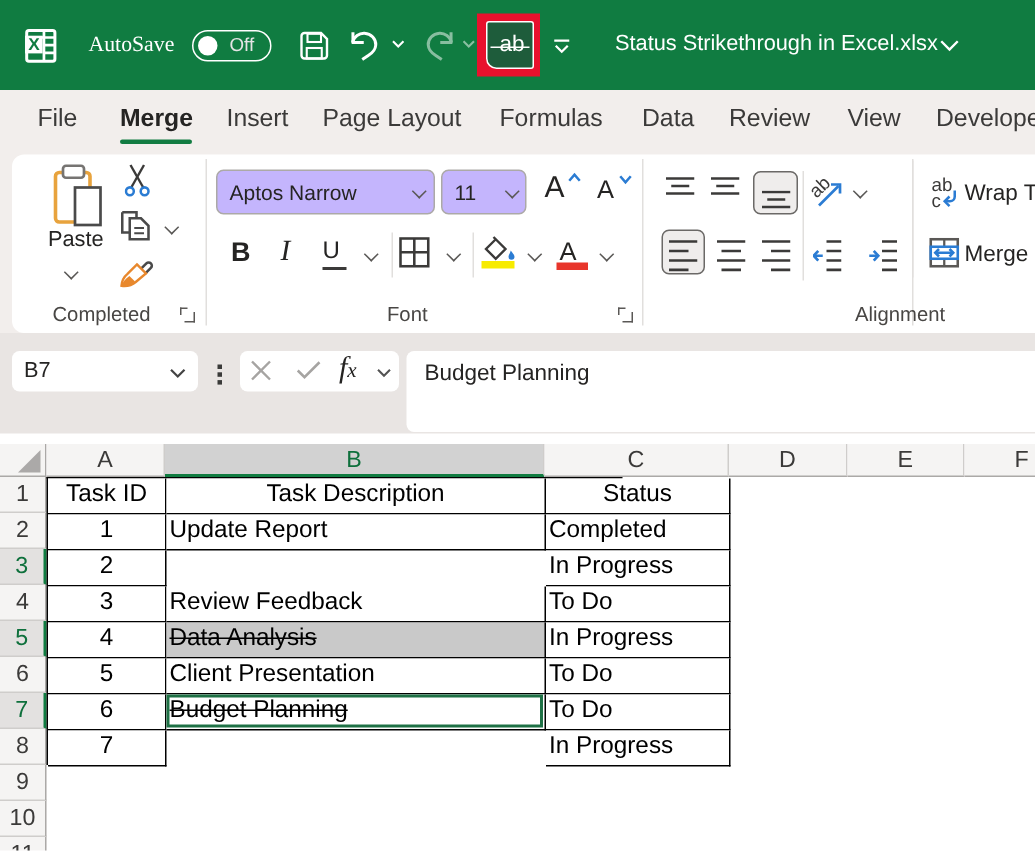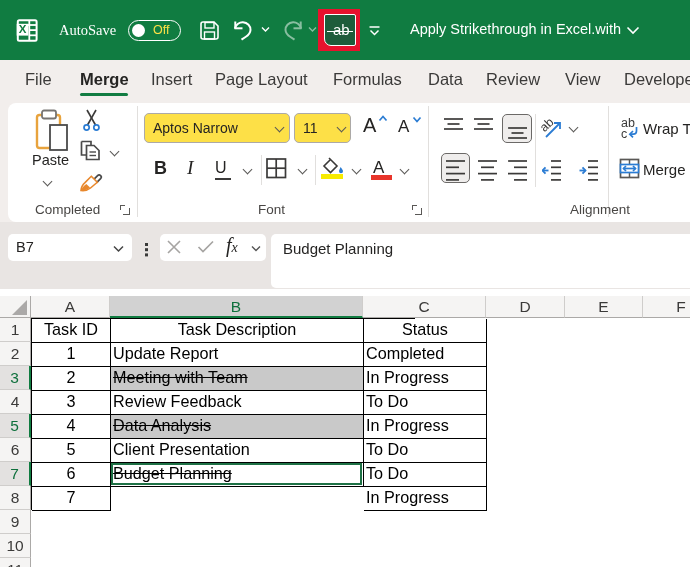--- a/index.html
+++ b/index.html
@@ -6,21 +6,21 @@
 html,body { width:690px; height:567px; overflow:hidden; font-family:"Liberation Sans", sans-serif; }
 .abs { position:absolute; }
 body { position:relative; background:#fff; transform:translateZ(0); }
 
 
 #titlebar { left:0; top:0; width:690px; height:60px; background:#107C41; }
 
 #autosave { left:59px; top:21.5px; color:#fff; font-size:14.5px;font-family:Liberation Serif, serif; }
 #toggle { left:128px; top:20px; width:53px; height:21px; border:1.5px solid #fff; border-radius:11px; }
 #toggle .knob { position:absolute; left:3px; top:2.5px; width:13px; height:13px; background:#fff; border-radius:50%; }
-#toggle .off { position:absolute; left:24px; top:2px; color:#fde047; font-size:12.5px; }
+#toggle .off { position:absolute; left:24px; top:2px; color:#e5e5e5; font-size:12.5px; }
 #title-text { left:410px; top:21px; color:#fff; font-size:14.5px; white-space:nowrap; }
 
 
 #redbox { left:318px; top:9px; width:42px; height:42px; background:#E8112D; }
 #sbtn { left:6px; top:5px; width:32px; height:32px; background:#1E5C3B; border:1.2px solid #fff; border-radius:2px 2px 2px 7px; }
 #sbtn .ab { position:absolute; left:8px; top:6px; color:#fff; font-size:15px; }
 #sbtn .strike { position:absolute; left:2px; top:15.5px; width:26px; height:1.6px; background:#fff; }
 
 
 #tabrow { left:0; top:60px; width:690px; height:162px; background:#F2EEEC; }
@@ -30,21 +30,21 @@
 
 
 #ribbon { left:8px; top:103px; width:700px; height:119px; background:#fff; border-radius:8px; }
 .rlabel { position:absolute; top:99px; font-size:13.5px; color:#484644; }
 .vsep { position:absolute; top:3px; width:1px; height:111px; background:#E1DFDD; }
 .launcher { position:absolute; top:102px; width:11px; height:11px; }
 .launcher:before { content:""; position:absolute; left:0; top:0; width:4px; height:4px; border-left:1.4px solid #5a5856; border-top:1.4px solid #5a5856; }
 .launcher:after { content:""; position:absolute; right:1px; bottom:1px; width:6px; height:6px; border-right:1.4px solid #5a5856; border-bottom:1.4px solid #5a5856; }
 
 
-.combo { position:absolute; border:1px solid #ACA9A7; border-radius:3px; background:#fde047; font-size:13.5px; color:#252423;text-decoration:underline; }
+.combo { position:absolute; border:1px solid #ACA9A7; border-radius:3px; background:#c4b5fd; font-size:13.5px; color:#252423;text-decoration:underline; }
 .chev { position:absolute; width:8px; height:8px; }
 .chev:after { content:""; position:absolute; left:0; top:0; width:6px; height:6px; border-right:1.4px solid #5a5856; border-bottom:1.4px solid #5a5856; transform:rotate(45deg); }
 
 .btxt { position:absolute; font-size:16px; color:#252423; }
 .selbox { position:absolute; background:#EFEDEC; border:1px solid #6b6967; border-radius:5px; }
 
 
 #fbar { left:0; top:222px; width:690px; height:67px; background:#E9E5E3; }
 #namebox { left:8px; top:12px; width:124px; height:27px; background:#fff; border-radius:5px; font-size:14.5px; color:#252423; }
 #fxbox { left:160px; top:12px; width:106px; height:27px; background:#fff; border-radius:5px; }
@@ -114,21 +114,21 @@
       <div class="abs" id="sbtn">
         <div class="ab">ab</div>
         <div class="strike"></div>
       </div>
     </div>
 
   <svg class="abs" style="left:369px;top:26px" width="11" height="10" viewBox="0 0 11 10">
     <line x1="0.5" y1="1" x2="10.5" y2="1" stroke="#fff" stroke-width="1.5"></line>
     <path d="M1.5 4.5 L5.5 8.5 L9.5 4.5" fill="none" stroke="#fff" stroke-width="1.5"></path>
   </svg>
-  <div class="abs" id="title-text">Apply Strikethrough in Excel.with</div>
+  <div class="abs" id="title-text">Status Strikethrough in Excel.xlsx</div>
   <svg class="abs" style="left:626px;top:26px" width="14" height="9" viewBox="0 0 14 9">
       <path d="M1.5 1.5 L7 7 L12.5 1.5" fill="none" stroke="#fff" stroke-width="1.6"></path>
     </svg>
 </div>
 
 <div class="abs" id="tabrow">
   <div class="tab" style="left:25px">File</div>
   <div class="tab" id="tab-home" style="left:80px">Merge</div>
   <div class="tab" style="left:151px">Insert</div>
   <div class="tab" style="left:215px">Page Layout</div>
@@ -338,21 +338,20 @@
   <div class="rowhdr" style="top:262px">11</div>
 
   <div class="abs" id="tbl">
     <div class="cell ca hdrcell" style="top:0">Task ID</div>
       <div class="cell cb hdrcell" style="top:0">Task Description</div>
       <div class="cell cc hdrcell" style="top:0">Status</div>
     <div class="cell ca" style="top:24px">1</div>
       <div class="cell cb" style="top:24px">Update Report</div>
       <div class="cell cc" style="top:24px">Completed</div>
     <div class="cell ca" style="top:48px">2</div>
-      <div class="cell cb gray strike2" style="top:48px">Meeting with Team</div>
       <div class="cell cc" style="top:48px">In Progress</div>
     <div class="cell ca" style="top:72px">3</div>
       <div class="cell cb" style="top:72px">Review Feedback</div>
       <div class="cell cc" style="top:72px">To Do</div>
     <div class="cell ca" style="top:96px">4</div>
       <div class="cell cb gray strike2" style="top:96px">Data Analysis</div>
       <div class="cell cc" style="top:96px">In Progress</div>
     <div class="cell ca" style="top:120px">5</div>
       <div class="cell cb" style="top:120px">Client Presentation</div>
       <div class="cell cc" style="top:120px">To Do</div>

